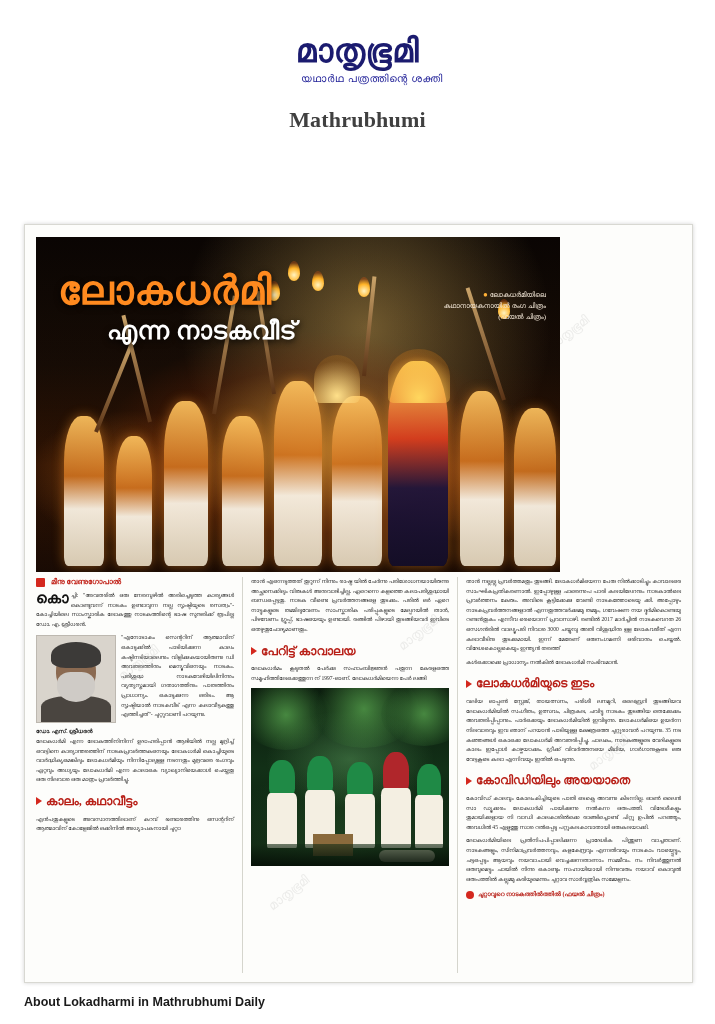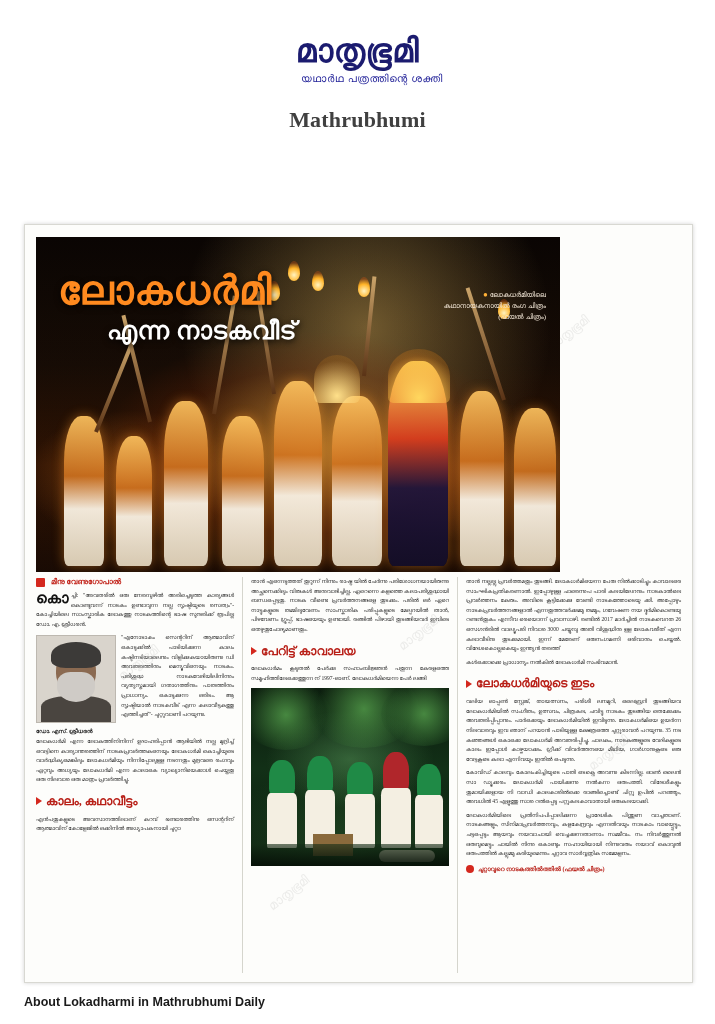--- a/index.html
+++ b/index.html
@@ -506,20 +506,24 @@
         <div class="body-text">
           <p>താൻ നല്ലല്ലു പ്രവർത്തമതും തുടങ്ങി. ലോകധർമിയെന്ന പേരു നിൽക്കാടിച്ചും കാവാലരെ സാംഘികപ്രതികരണാൽ. ഇപ്പോഴുള്ള ചാരെന്നുപ പാരി കലയിലേറനും നാടകാൽലെ പ്രവർത്തനം കേരും. അവിടെ കൂട്ടിക്കേക്കു വേണ്ടി നാടകത്തോടെയു ക്കി. അപ്പോഴും നാടകപ്രവർത്തനങ്ങളാൽ എന്നതുത്തവർക്കുമ്മു തമ്മും, ഗവേഷണ നയ ദ്ദുർമികൊണ്ടയു റണ്ടൻതുകും എന്നീവ രെയൊന്ന് പ്രവാസാഴി. രണ്ടിൽ 2017 മാർച്ചിൽ നാടകവെറത 26 സെഗൻരിൽ വാല്യൂപരി നിവാര 3000 ചയ്യുമ്പു അതി വിശുദ്ധിനു ള്ള ലോകവരീത് എന്ന കലാവീടിനു തുടക്കമായി. ഇന്ന് മേരേണ് ഒരുനംഗമണി ഒരിവാനും ചെയ്യൽ. വിദേശകൊല്ലകെയും ഇന്ത്യൻ തരത്ത്</p>
           <p>കൾക്കൊക്കെ പ്രാധാന്യം നൽകിൽ ലോകധർമി സംഭിവമാൻ.</p>
 
           <div class="subhead">
             <span class="subhead-tri"></span>
             <span class="subhead-text">ലോകധർമിയുടെ ഇടം</span>
           </div>
           <p>വലിയ ഓപ്പൺ സ്റ്റേജ്, തായത്സനം, പരിശീ ലനമുറി, ലൈബ്രറി തുടങ്ങിയവ ലോകധർമിയിൽ സംഗീതം, ഉത്സവം, ചിത്രകല, ചവിട്ടു നാടകം തുടങ്ങിയ തെക്കേക്കും അവതരിപ്പിപ്പാനും. പാർക്കെയും ലോകധർമിയിൽ ഇവിടുന്നു. ലോകധർമിയെ ഉയർന്ന നിലവാരവും ഇവ ഞാന് പറയാൻ പാടിയുള്ള ക്ഷേത്രത്തെ ചുറ്റുരാവൻ പറയുന്നു. 35 നട കഞ്ഞങ്ങൾ കൊക്കെ ലോകധർമി അവതരിപ്പിച്ചു. ചാലകം, നാടകങ്ങളുടെ വേദികളുടെ കാലം ഇപ്പോൾ കാഴ്ചയാക്കും. ഗ്രീക്ക് വിവർത്തനയെ മീഥിയ, ഗാർഗാനുകൂടെ ഒരു വേട്ടകൂടെ കലാ എന്നിവയും ഇതിൽ പെടുന്നു.</p>
 
+          <div class="subhead">
+            <span class="subhead-tri"></span>
+            <span class="subhead-text">കോവിഡിയിലും അയയാതെ</span>
+          </div>
           <p>കോവിഡ് കാലവും കോലംകിച്ചിയുടെ പാതി ടെക്നെ അവന്നു കിടന്നില്ല. ഓൺ ലൈൻ സാ ഡ്യൂക്കരം ലോകധർമി പായിക്കുന്നു നൽകുന്ന ഒരുപത്തി. വിദേശീകളും തുമായിക്കളായ നി വാഡി കാലകാരിൽക്കെ രാങ്ങിച്ചൊണ്ട് ചിറ്റു ഉപിൽ പറഞ്ഞും, അവധിൽ 45 എളുത്തു സാര റൽപ്പെടു പറ്റുകലകാവാതായി ഒരുകലയാക്കി.</p>
 
           <p>ലോകധർമിയിലെ പ്രതിനിപപിപ്പാലിക്കുന്ന പ്രാദേശിക പിന്തുണ വാച്ചതാണ്. നാടകങ്ങളും, സിനിമാപ്രവർത്തനവും, കളകേന്ദ്രവും എന്നതിവയും നാടകാം വായ്പ്പെട്ടും, ചട്ടപ്പെടും ആയവും നയവാചായി വെച്ചക്കുന്നതാണാം സമ്മീവം. നം നിവർത്തുനൽ ഒരുവുമെട്ടും ചായിൽ നിന്നു കൊണ്ടും സഹായിയായി നിന്നുവരും നയാവ് കൊവുൽ ഒരുപത്തിൽ കല്ലുമ്മു കരിയുമെന്നും ചുറ്റാവ സാർവ്വത്രിക സമ്മേളനം.</p>
 
           <div class="footer-note">
             <span class="footer-bullet"></span>
             <span class="footer-text">ചുറ്റാവുറെ നാടകത്തിൽത്തിൽ (ഫയൽ ചിത്രം)</span>
           </div>
         </div>
       </div>

